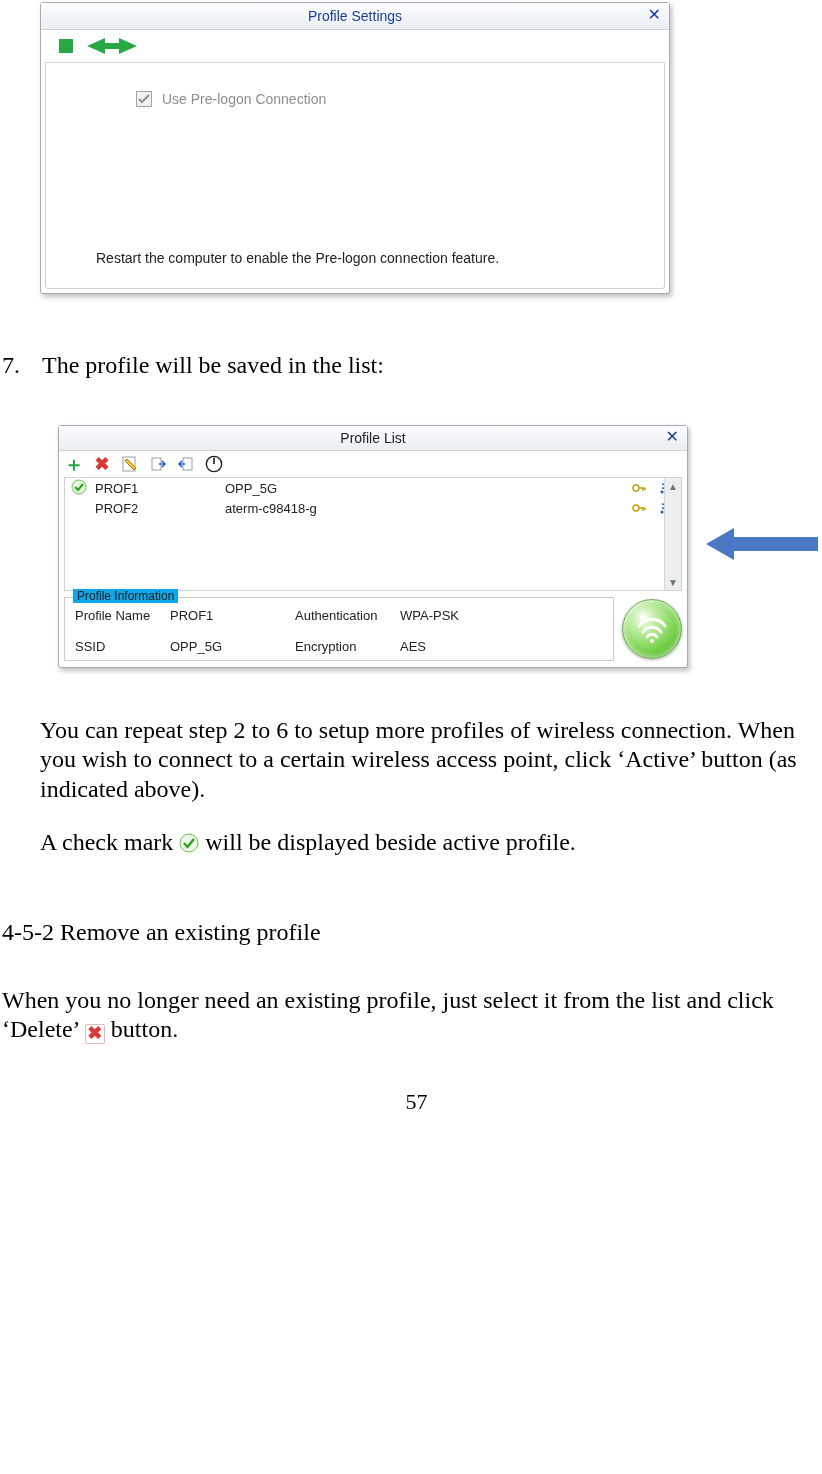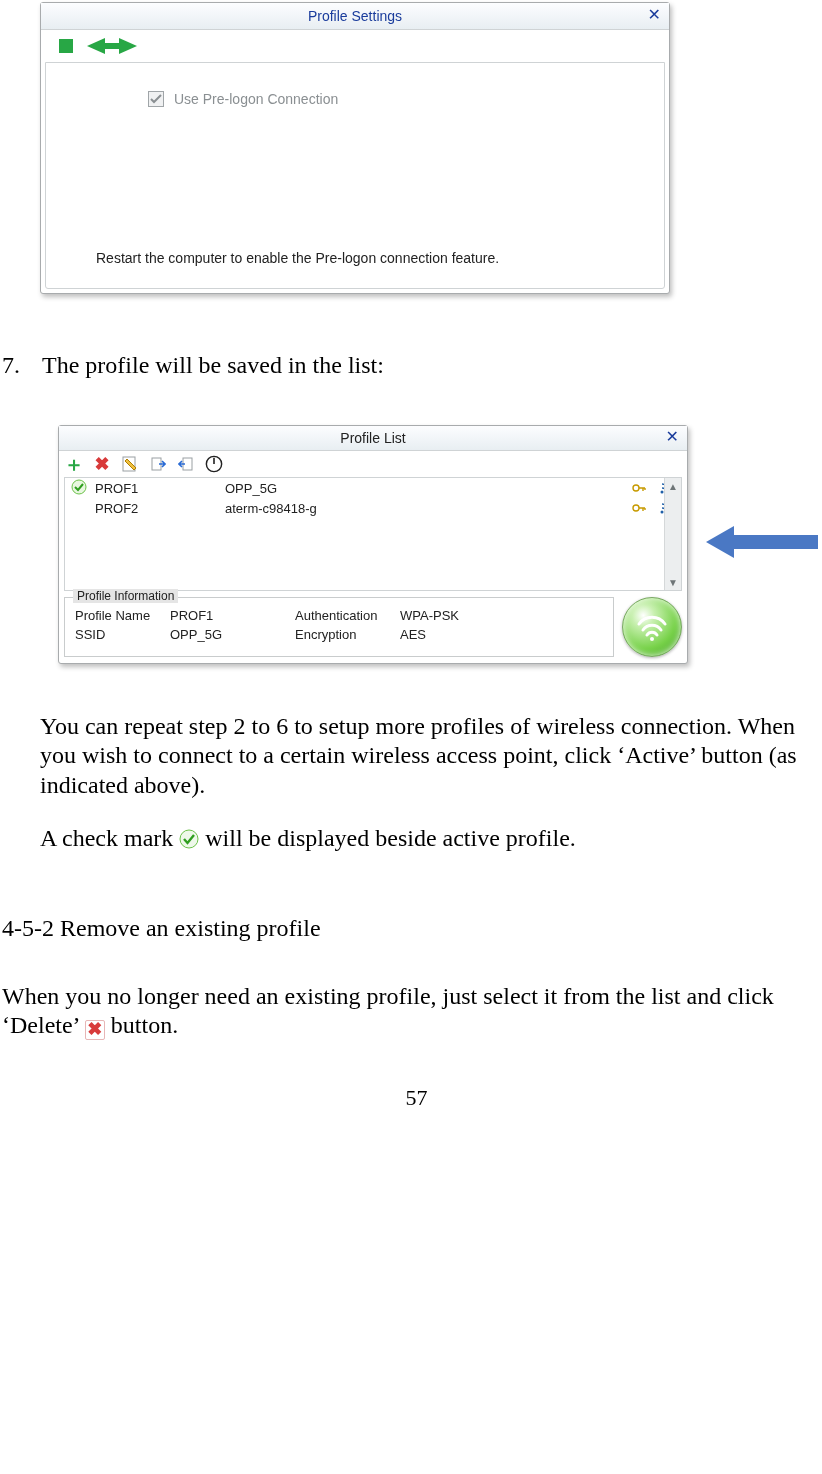--- a/index.html
+++ b/index.html
@@ -67,21 +67,20 @@
     background:#fff;
     height: 225px;
     position: relative;
     border-bottom-left-radius:3px;
     border-bottom-right-radius:3px;
   }
   .cb-row {
     position:absolute; left:90px; top:28px;
     display:flex; align-items:center; gap:10px;
     color:#8a8f92;
-    margin-left:12px;
   }
   .fake-cb {
     width:14px;height:14px;border:1px solid #a0a5a8;background:#f0f1f2;
     display:flex;align-items:center;justify-content:center;
   }
   .fake-cb svg{width:12px;height:12px;}
   .restart-msg {
     position:absolute; left:50px; bottom:22px;
     color:#222;
     font-size:14px;
@@ -167,23 +166,23 @@
   .fieldset{
     border:1px solid #c9cccd;
     flex:1;
     position:relative;
     padding:10px 10px 6px 10px;
     font-size:13px;
     color:#222;
   }
   .fieldset .legend{
     position:absolute; top:-9px; left:8px;
-    background:#e5e5e5; padding:0 4px; font-size:12px;
-  }
-  .info-grid{display:grid;grid-template-columns:95px 125px 105px 1fr;row-gap:4px;}
+    background:#0ea5e9; padding:0 4px; font-size:12px;
+  }
+  .info-grid{display:grid;grid-template-columns:95px 125px 105px 1fr;row-gap:16px;}
   .active-btn{
     width:58px;height:58px;border-radius:50%;
     background: radial-gradient(circle at 35% 30%, #ffffff 0%, #c8f0b0 20%, #78d24a 60%, #3a9a1e 100%);
     border:1px solid #7aa864;
     box-shadow: inset 0 0 6px rgba(255,255,255,0.9), 0 1px 3px rgba(0,0,0,0.3);
     display:flex;align-items:center;justify-content:center;
     align-self:center;
   }
   .active-btn svg{width:34px;height:34px;}
 

